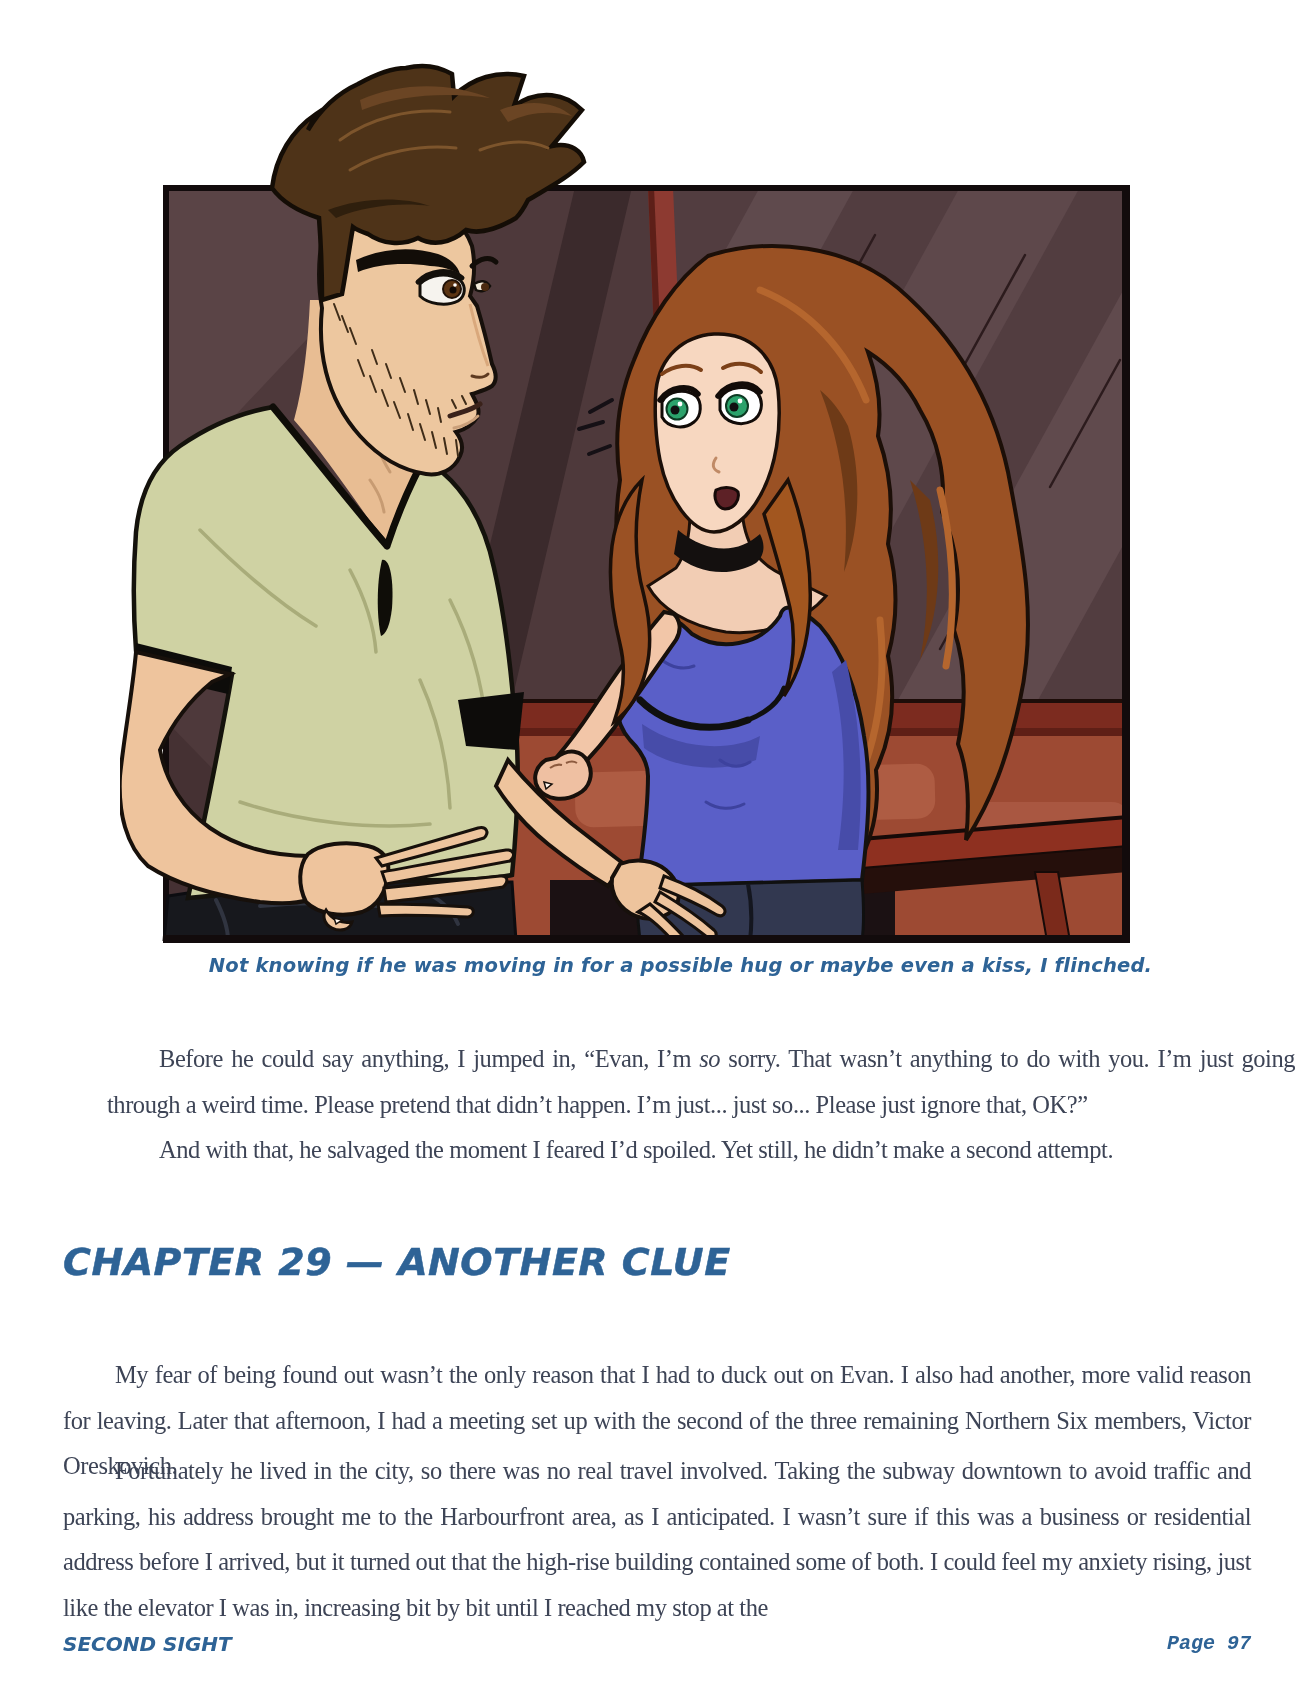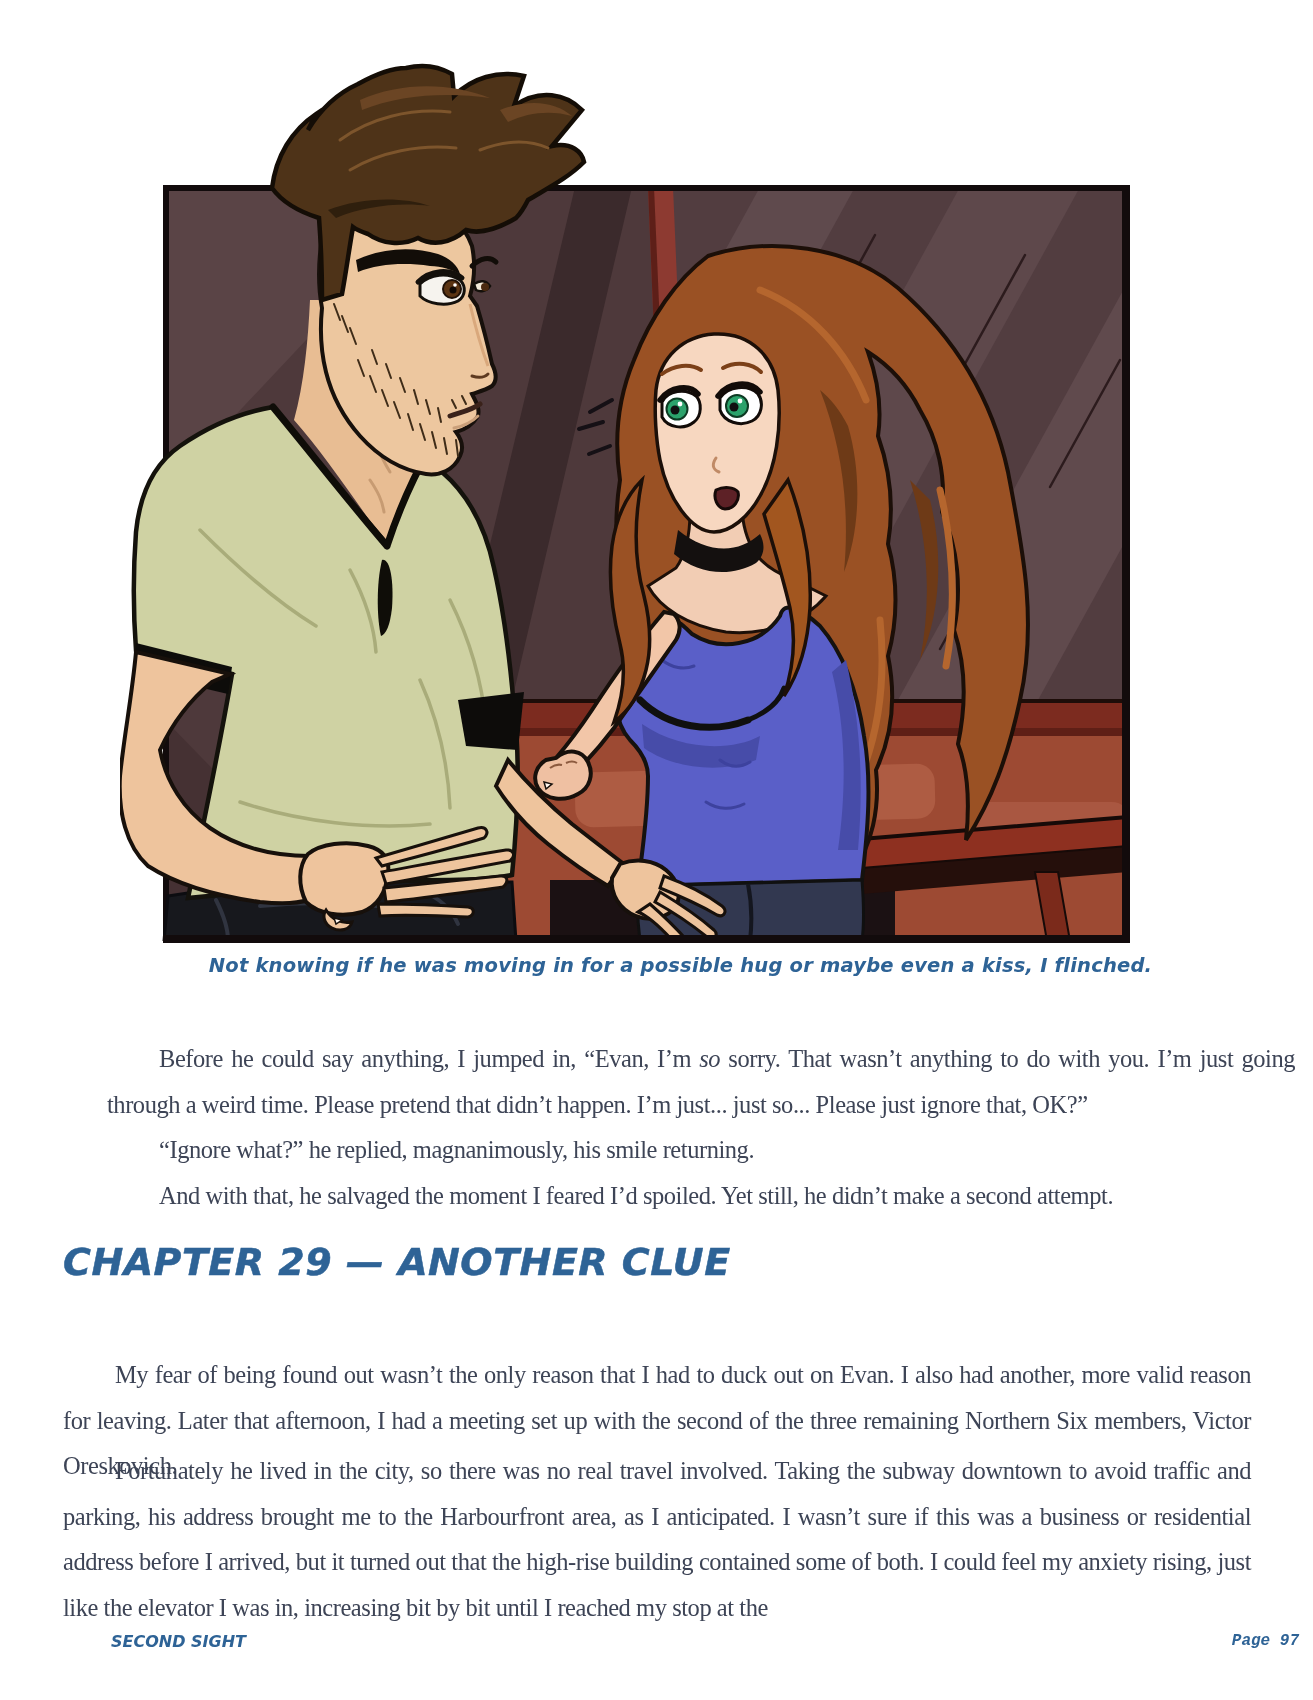--- a/index.html
+++ b/index.html
@@ -39,21 +39,21 @@
     font-family:"DejaVu Sans", sans-serif;
     font-style:italic;font-weight:bold;
     font-size:38px;color:#2e6396;letter-spacing:0.5px;
     -webkit-text-stroke:0.5px #2e6396;
   }
   
   .footer{
     position:absolute;left:63px;top:1632px;width:1188px;
     font-family:"DejaVu Sans", sans-serif;
     font-style:italic;font-weight:bold;
-    font-size:16px;color:#2e6396;margin-left:48px;
+    font-size:20px;color:#2e6396;
   }
   .footer .left{float:left;}
   .footer .right{float:right;font-family:Liberation Mono, monospace;}
 </style>
 </head>
 <body>
 
 <div class="page">
 
   <div class="figure-wrap">
@@ -395,21 +395,20 @@
 
       <line x1="43" y1="878" x2="1010" y2="878" stroke="#120b0c" stroke-width="6"></line>
       <line x1="1005" y1="125" x2="1005" y2="881" stroke="#120b0c" stroke-width="6"></line>
     </svg>
   </div>
 
   <div class="caption">Not knowing if he was moving in for a possible hug or maybe even a kiss, I flinched.</div>
 
   <div class="bodyblock blockA">
     <p><span>Before he could say anything, I jumped in, “Evan, I’m </span><span class="em-so">so</span><span> sorry. That wasn’t anything to do with you. I’m just going through a weird time. Please pretend that didn’t happen. I’m just... just so... Please just ignore that, OK?”</span></p>
-    <p>“Ignore what?” he replied, magnanimously, his smile returning.</p>
     <p>And with that, he salvaged the moment I feared I’d spoiled. Yet still, he didn’t make a second attempt.</p>
   </div>
 
   <div class="chapter">CHAPTER 29 — ANOTHER CLUE</div>
 
   <div class="bodyblock blockB">
     <p>My fear of being found out wasn’t the only reason that I had to duck out on Evan. I also had another, more valid reason for leaving. Later that afternoon, I had a meeting set up with the second of the three remaining Northern Six members, Victor Oreskovich.</p>
   </div>
 
   <div class="bodyblock blockC">

